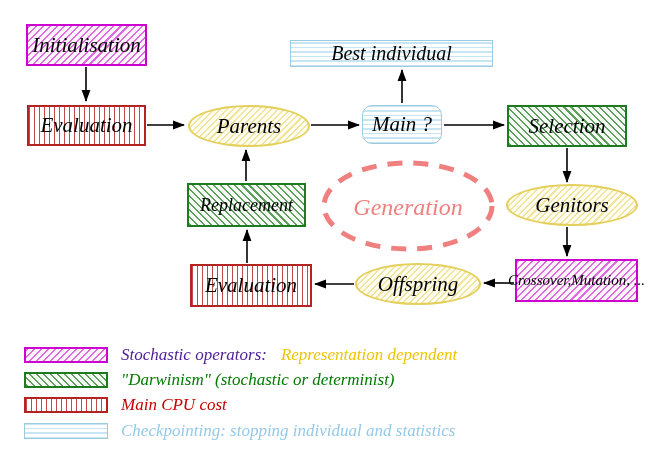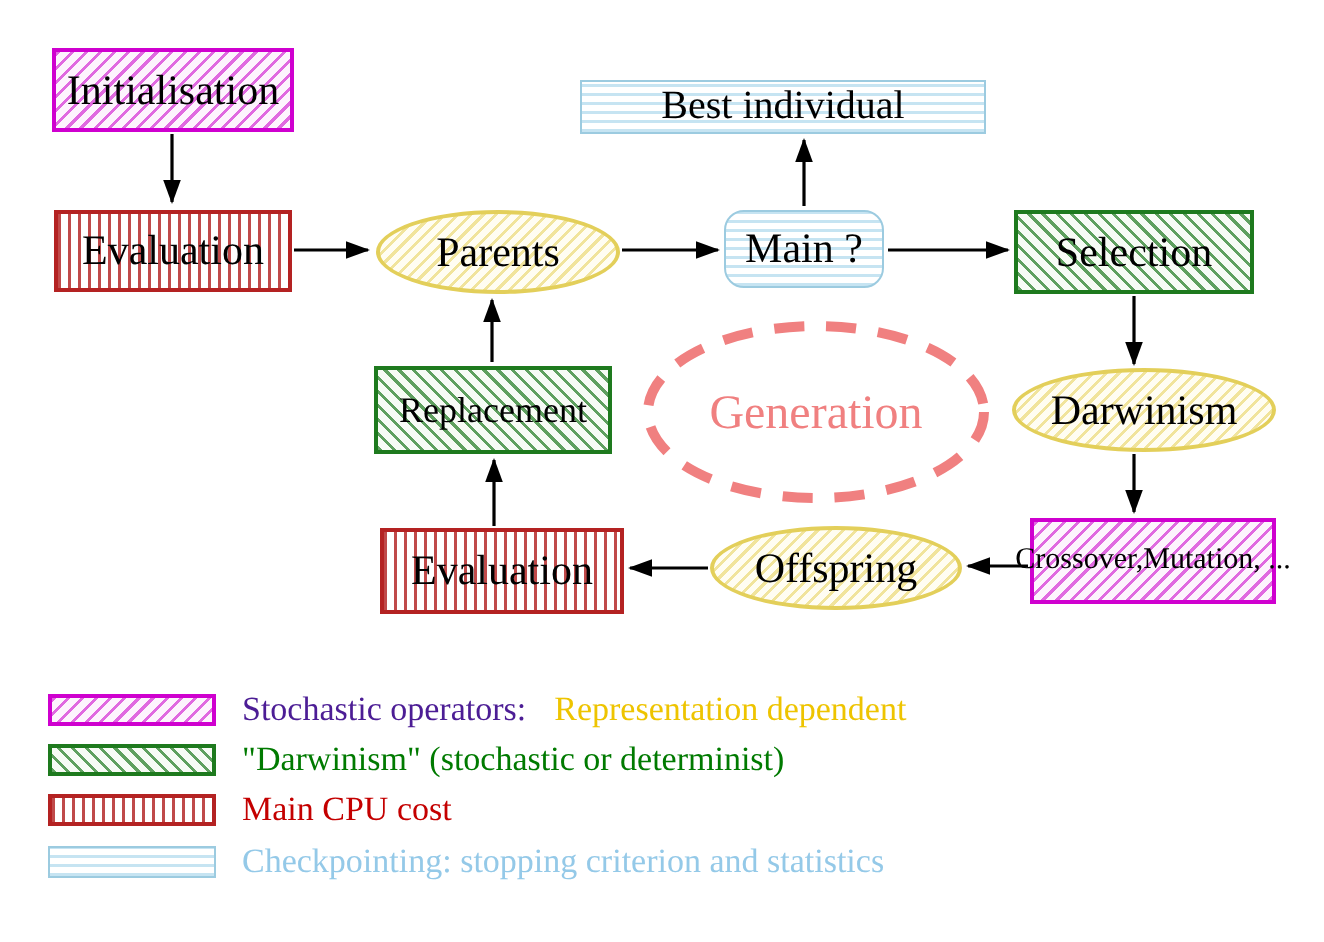--- a/index.html
+++ b/index.html
@@ -2,20 +2,21 @@
 <html><head>
 <meta charset="utf-8">
 <style>
   html,body { margin:0; padding:0; background:#ffffff; }
   #stage {
     position: relative;
     width: 662px; height: 471px;
     background: #ffffff;
     font-family: "Liberation Serif", "DejaVu Serif", serif;
     overflow: hidden;
+    font-style: italic;
   }
   #arrow-layer { position:absolute; left:0; top:0; width:662px; height:471px; }
   .node {
     position:absolute; box-sizing:border-box;
     display:flex; align-items:center; justify-content:center;
     color:#000; text-align:center; line-height:1.05;
     font-size:21px; white-space:nowrap;
   }
   .hatch-magenta {
     background: repeating-linear-gradient(135deg, #e06ae0 0, #e06ae0 1.5px, #fdf4fd 1.5px, #fdf4fd 5px);
@@ -104,21 +105,21 @@
   <div class="node ellipse" id="node-parents">Parents</div>
 
   <div class="node stripe-cyan" id="node-best-individual">Best individual</div>
 
   <div class="node stripe-cyan" id="node-stop">Main ?</div>
 
   <div class="node hatch-green" id="node-selection">Selection</div>
 
   <div class="node hatch-green" id="node-replacement">Replacement</div>
 
-  <div class="node ellipse" id="node-genitors">Darwinism</div>
+  <div class="node ellipse" id="node-genitors">Genitors</div>
 
   <div class="node hatch-magenta" id="node-crossover">
     <span>Crossover,</span>
     <span>Mutation, ...</span>
   </div>
 
   <div class="node stripe-red" id="node-evaluation-bot">Evaluation</div>
 
   <div class="node ellipse" id="node-offspring">Offspring</div>
 
@@ -135,16 +136,16 @@
     <span class="legend-text lt-green">"Darwinism" (stochastic or determinist)</span>
   </div>
 
   <div class="legend-row" id="legend-row-2">
     <div class="swatch stripe-red"></div>
     <span class="legend-text lt-red">Main CPU cost</span>
   </div>
 
   <div class="legend-row" id="legend-row-3">
     <div class="swatch stripe-cyan"></div>
-    <span class="legend-text lt-cyan">Checkpointing: stopping criterion and statistics</span>
+    <span class="legend-text lt-cyan">Checkpointing: stopping individual and statistics</span>
   </div>
 
 </div>
 
 </body></html>

